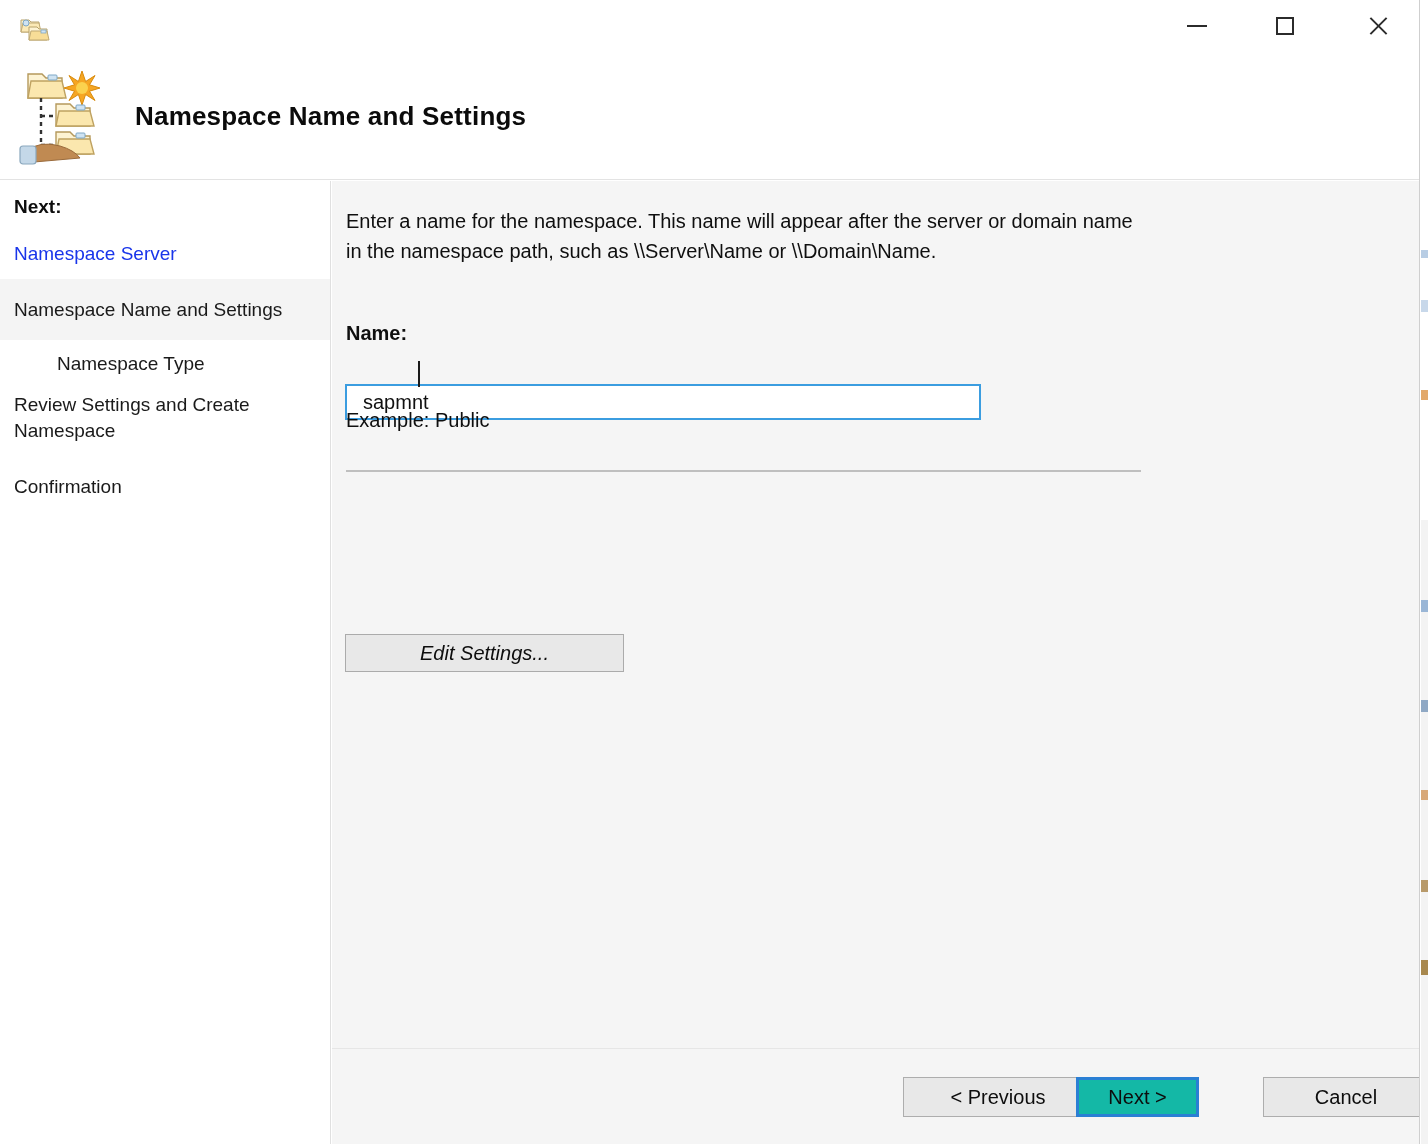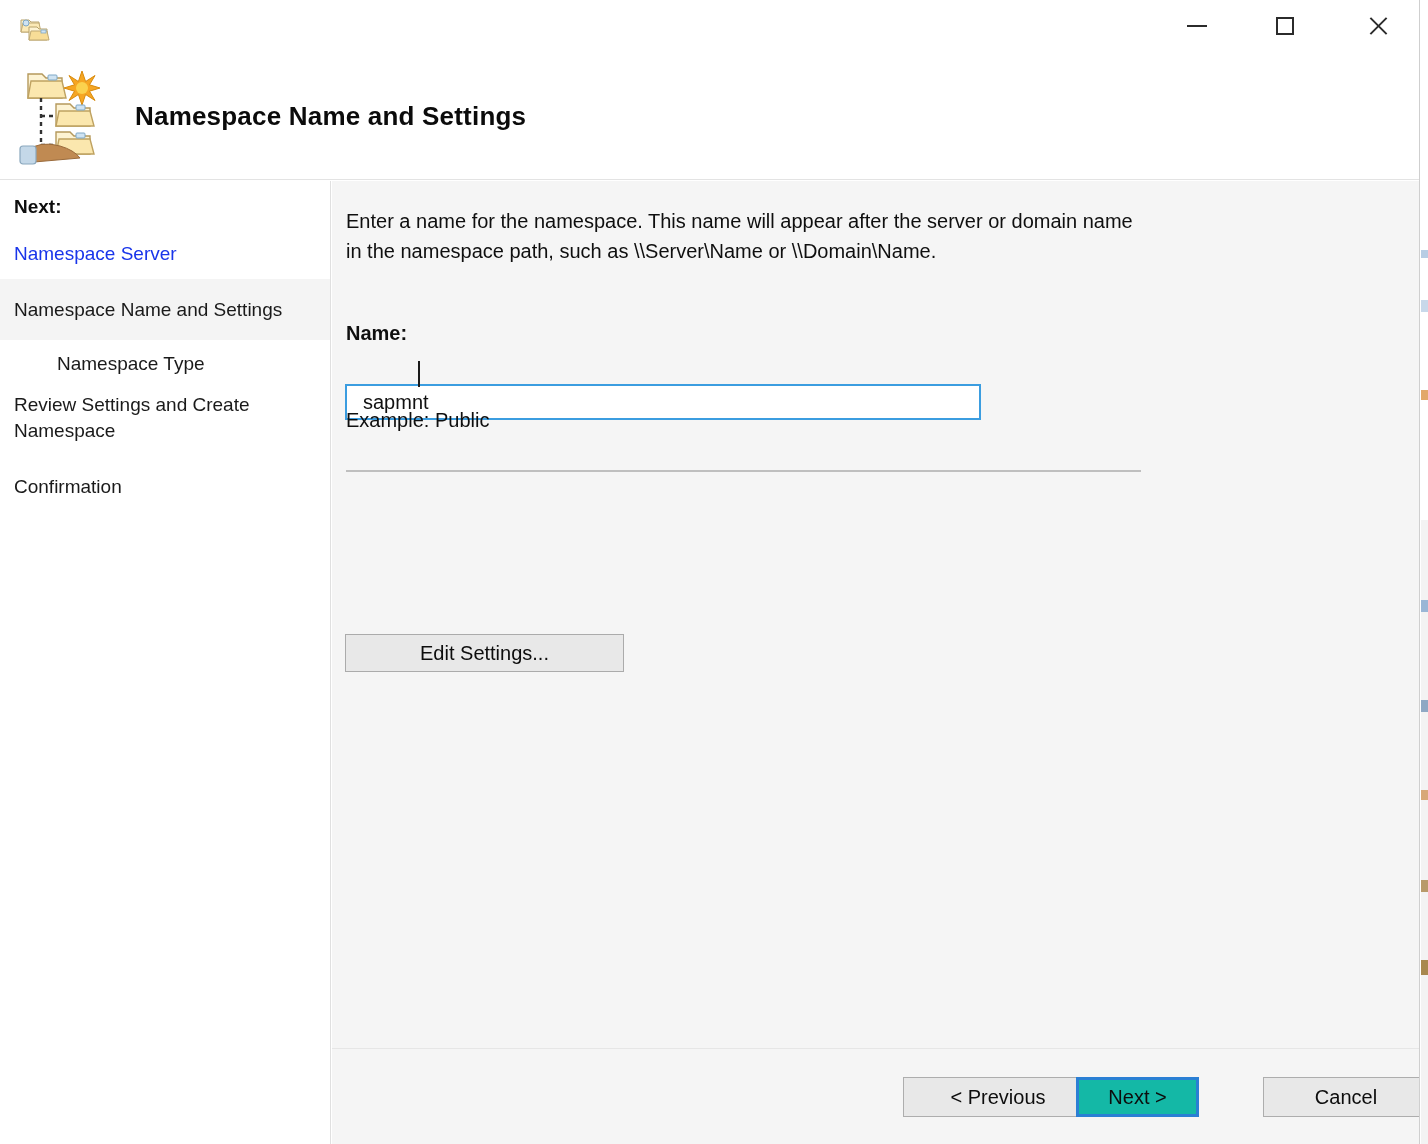--- a/index.html
+++ b/index.html
@@ -241,20 +241,21 @@
     left: 13px; top: 453px;
     width: 279px;
     height: 38px;
     background: #e8e8e8;
     border: 1px solid #ababab;
     box-sizing: border-box;
     font-family: "Liberation Sans", sans-serif;
     font-size: 20px;
     color: #0d0d0d;
     cursor: default;
+    font-style: italic;
   }
 
   
   #footer {
     position: absolute;
     left: 332px; top: 1048px;
     width: 1088px;
     height: 96px;
     background: #f5f5f5;
     border-top: 1px solid #e6e6e6;

